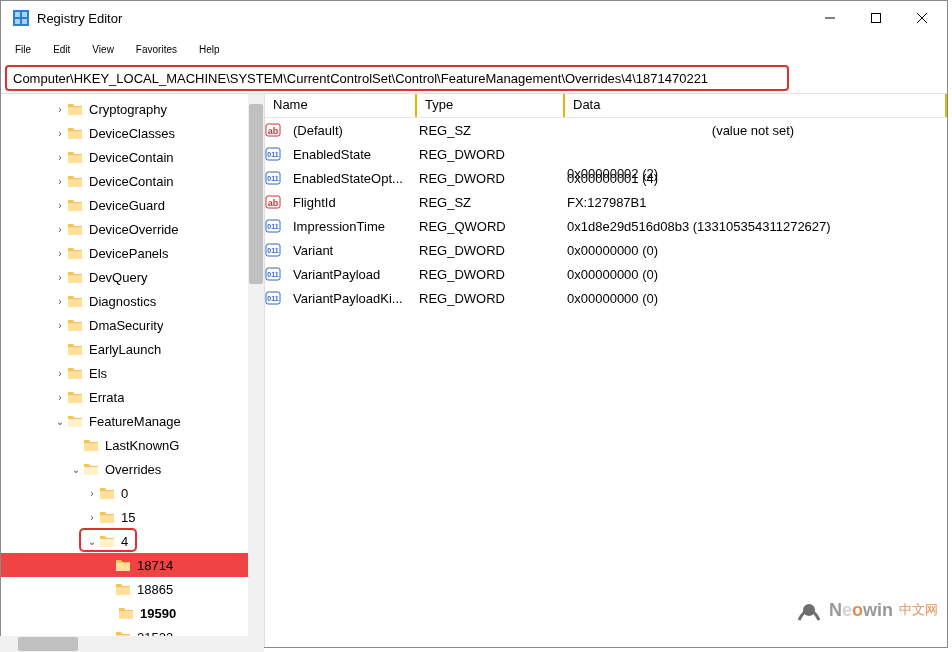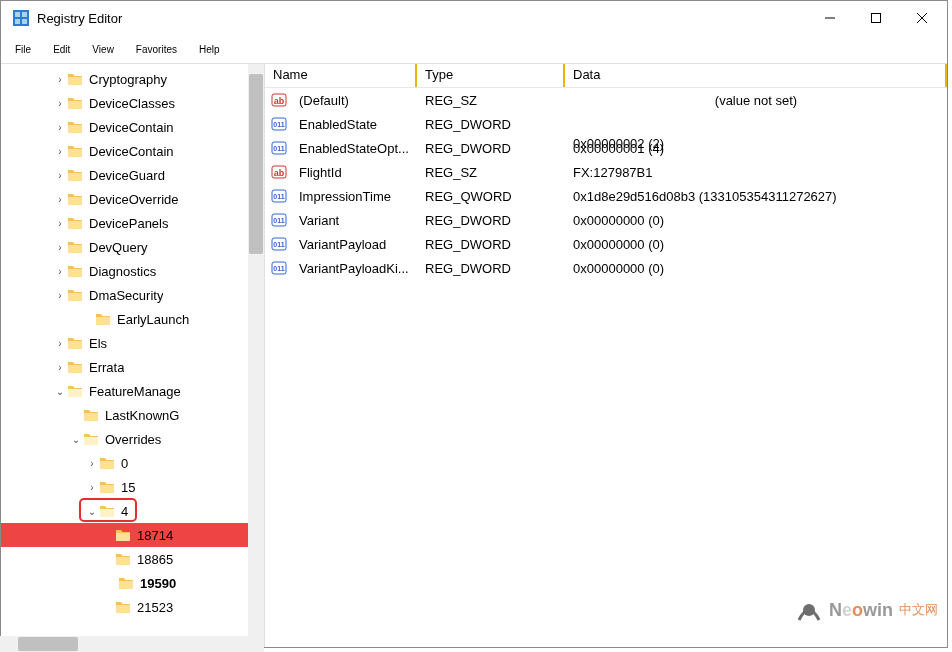--- a/index.html
+++ b/index.html
@@ -36,21 +36,21 @@
 .vscroll-thumb { position: absolute; right: 1px; width: 14px; background: #c0c0c0; border-radius: 2px; }
 
 .list-pane { flex: 1; overflow: hidden; font-size: 13px; position: relative; }
 .list-header { display: flex; height: 24px; border-bottom: 1px solid #e8e8e8; }
 .list-header .col { padding: 3px 8px; border-right: 2px solid #eab308; }
 .col-name { width: 152px; }
 .col-type { width: 148px; }
 .col-data { flex: 1; }
 .list-row { display: flex; height: 24px; align-items: center; }
 .list-row .cell { padding: 0 8px; overflow: hidden; white-space: nowrap; text-overflow: ellipsis; }
-.val-icon { width: 16px; height: 16px; margin: 0 4px 0 6px; flex-shrink: 0; }
+.val-icon { width: 16px; height: 16px; margin: 0 4px 0 0; flex-shrink: 0; }
 
 .redbox { border: 2px solid #e03030; border-radius: 5px; }
 
 .watermark { position: absolute; right: 14px; bottom: 28px; font-size: 18px; font-weight: 600; color: #888; display: flex; align-items: center; gap: 6px; opacity: .85; }
 .watermark .logo { width: 28px; height: 28px; position: relative; }
 .watermark .orange { color: #e07b3a; font-size: 13px; font-weight: 500; }
 
 .hscroll-track { position: absolute; left: 0; right: 0; bottom: 0; height: 16px; background: #f0f0f0; display: flex; align-items: center; }
 .hscroll-thumb { height: 14px; background: #c0c0c0; border-radius: 2px; }
 </style>
@@ -90,20 +90,23 @@
   </div>
 
   <div class="menubar">
     <span>File</span>
     <span>Edit</span>
     <span>View</span>
     <span>Favorites</span>
     <span>Help</span>
   </div>
 
+  <div class="addressbar">
+    <span>Computer\HKEY_LOCAL_MACHINE\SYSTEM\CurrentControlSet\Control\FeatureManagement\Overrides\4\1871470221</span>
+  </div>
 
   <div class="content">
 
     <div class="tree-pane" id="tree-pane">
       <div class="vscroll-track">
         <div class="vscroll-thumb" style="top:10px;height:180px"></div>
       </div>
     <div class="tree-item" style="padding-left: 52px;">
           <span class="expander">›</span>
           <span class="folder-icon">
@@ -197,21 +200,21 @@
         <div class="tree-item" style="padding-left: 52px;">
           <span class="expander">›</span>
           <span class="folder-icon">
             <svg class="folder-svg" viewBox="0 0 16 14">
               <path class="folder-back" d="M1 2 h5 l1.5 2 H15 v9 H1 z"></path>
               <path class="folder-front" d="M1 5 H15 v8 H1 z"></path>
             </svg>
           </span>
           <span class="tree-label">DmaSecurity</span>
         </div>
-        <div class="tree-item" style="padding-left: 52px; margin-left: 28px;">
+        <div class="tree-item" style="padding-left: 52px;">
           <span class="expander"></span>
           <span class="folder-icon">
             <svg class="folder-svg" viewBox="0 0 16 14">
               <path class="folder-back" d="M1 2 h5 l1.5 2 H15 v9 H1 z"></path>
               <path class="folder-front" d="M1 5 H15 v8 H1 z"></path>
             </svg>
           </span>
           <span class="tree-label">EarlyLaunch</span>
         </div>
         <div class="tree-item" style="padding-left: 52px;">

